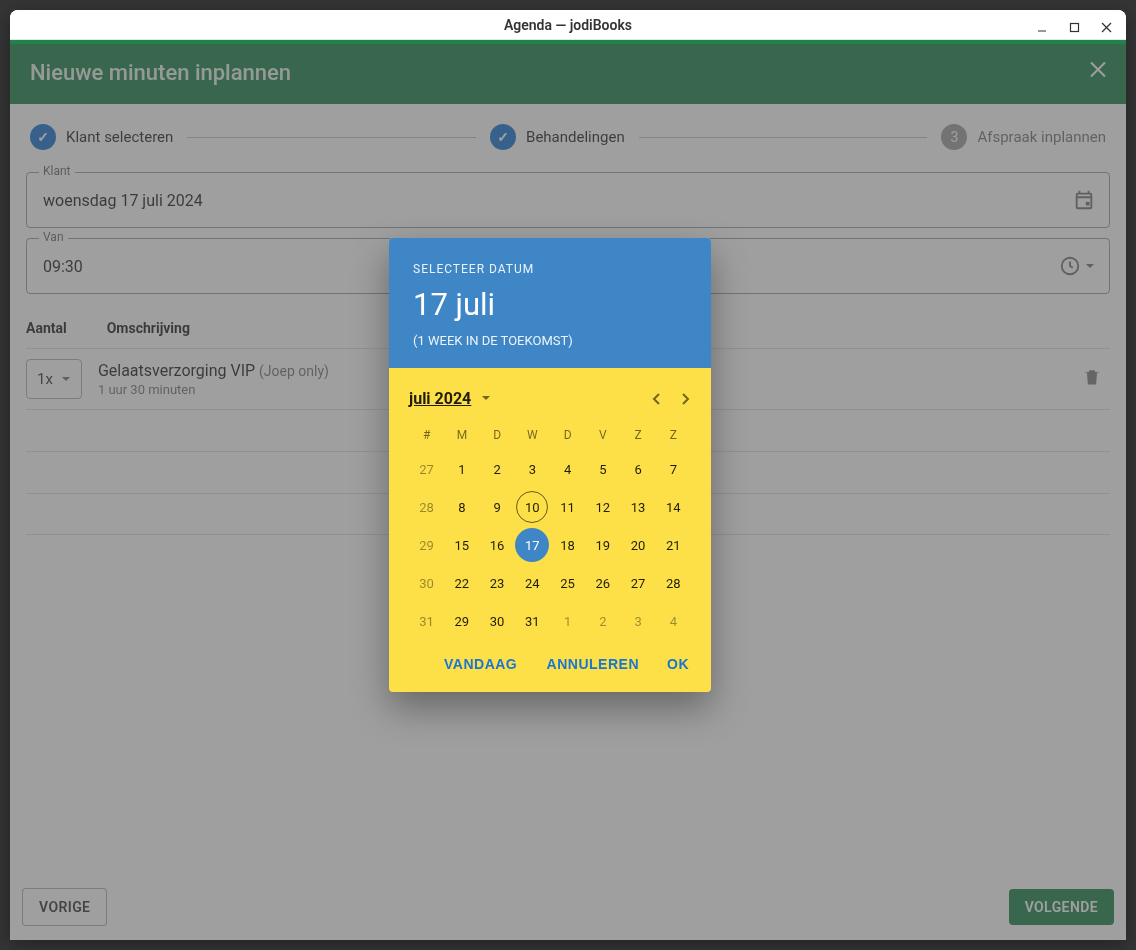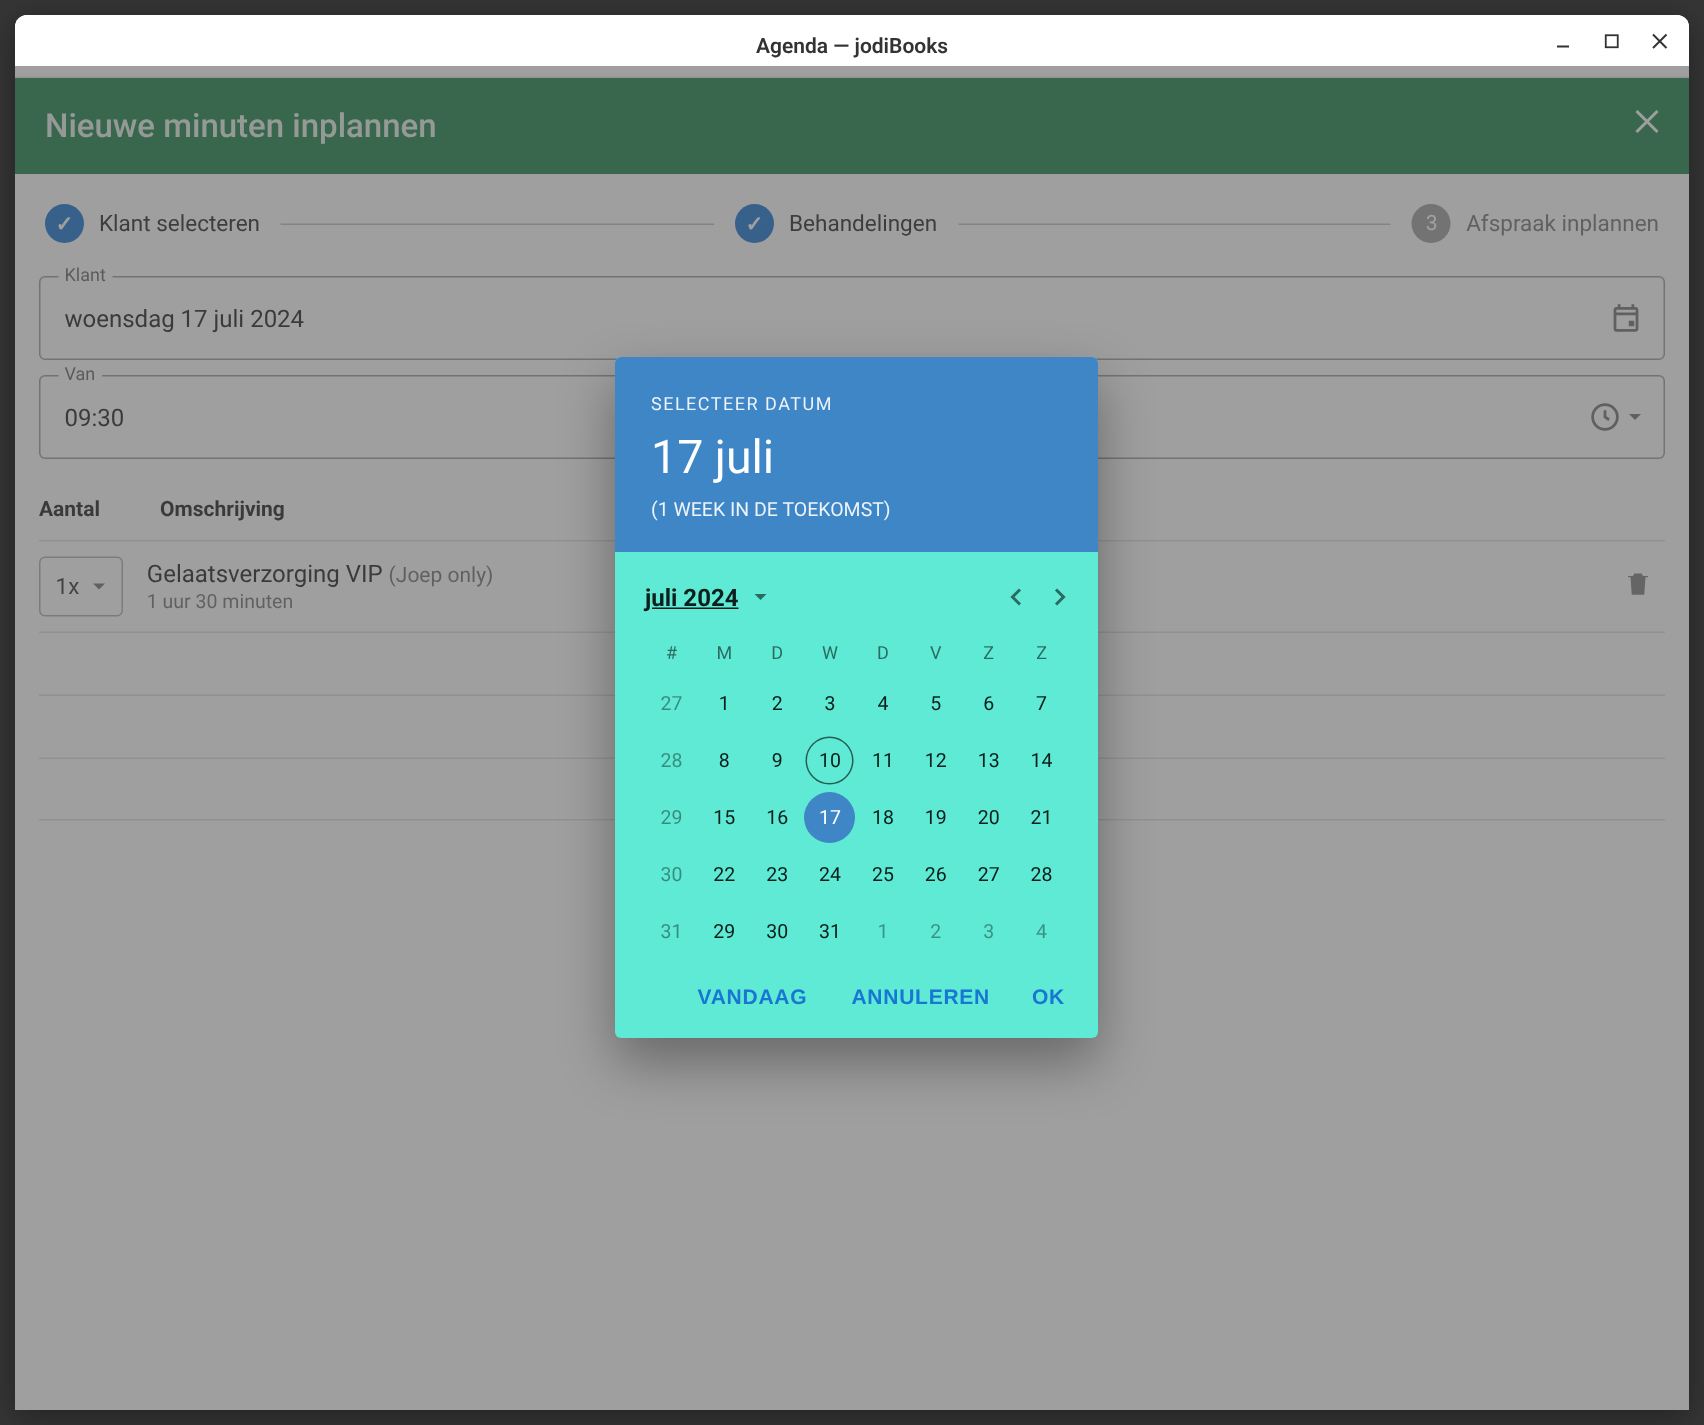--- a/index.html
+++ b/index.html
@@ -16,21 +16,21 @@
     top: 10px; left: 10px;
     width: 1116px; height: 930px;
     background: #ffffff;
     border-radius: 8px 8px 0 0;
     box-shadow: 0 4px 20px rgba(0,0,0,0.35);
     display: flex;
     flex-direction: column;
     overflow: hidden;
   }
   .titlebar {
-    height: 42px;
+    height: 30px;
     background: #ffffff;
     display: flex;
     align-items: center;
     justify-content: center;
     position: relative;
     border-bottom: 1px solid #e6e6e6;
   }
   .titlebar-title { font-size: 14px; font-weight: 600; color: #333; }
   .win-controls { position: absolute; right: 6px; top: 0; height: 34px; display: flex; align-items: center; gap: 4px; }
   .win-btn { width: 28px; height: 24px; display:flex; align-items:center; justify-content:center; color:#333; border-radius:4px; font-size: 12px;}
@@ -132,23 +132,23 @@
   .scrim {
     position:absolute;
     top:34px; left:0; right:0; bottom:0;
     background: rgba(80,80,80,0.55);
   }
 
   
   .datepicker {
     position:absolute;
     width: 322px;
-    left: 400px;
+    left: 379px;
     top: 228px;
-    background:#5eead4;
+    background:#fde047;
     border-radius:4px;
     box-shadow: 0 16px 36px rgba(0,0,0,0.35);
     overflow:hidden;
     z-index: 10;
   }
   .dp-header {
     background:#3F86C6;
     color:#fff;
     padding: 24px 24px 20px 24px;
   }
@@ -279,20 +279,24 @@
 
     <div class="spacer-rows">
       <div class="sp"></div>
         <div class="sp"></div>
         <div class="sp"></div>
     </div>
 
     <div style="flex:1"></div>
   </div>
 
+  <div class="footer">
+    <div class="btn outlined">VORIGE</div>
+    <div class="btn primary">VOLGENDE</div>
+  </div>
 
   <div class="scrim"></div>
 
   <div class="datepicker">
     <div class="dp-header">
       <div class="label">SELECTEER DATUM</div>
       <div class="big">17 juli</div>
       <div class="meta">(1 WEEK IN DE TOEKOMST)</div>
     </div>
     <div class="dp-body">

